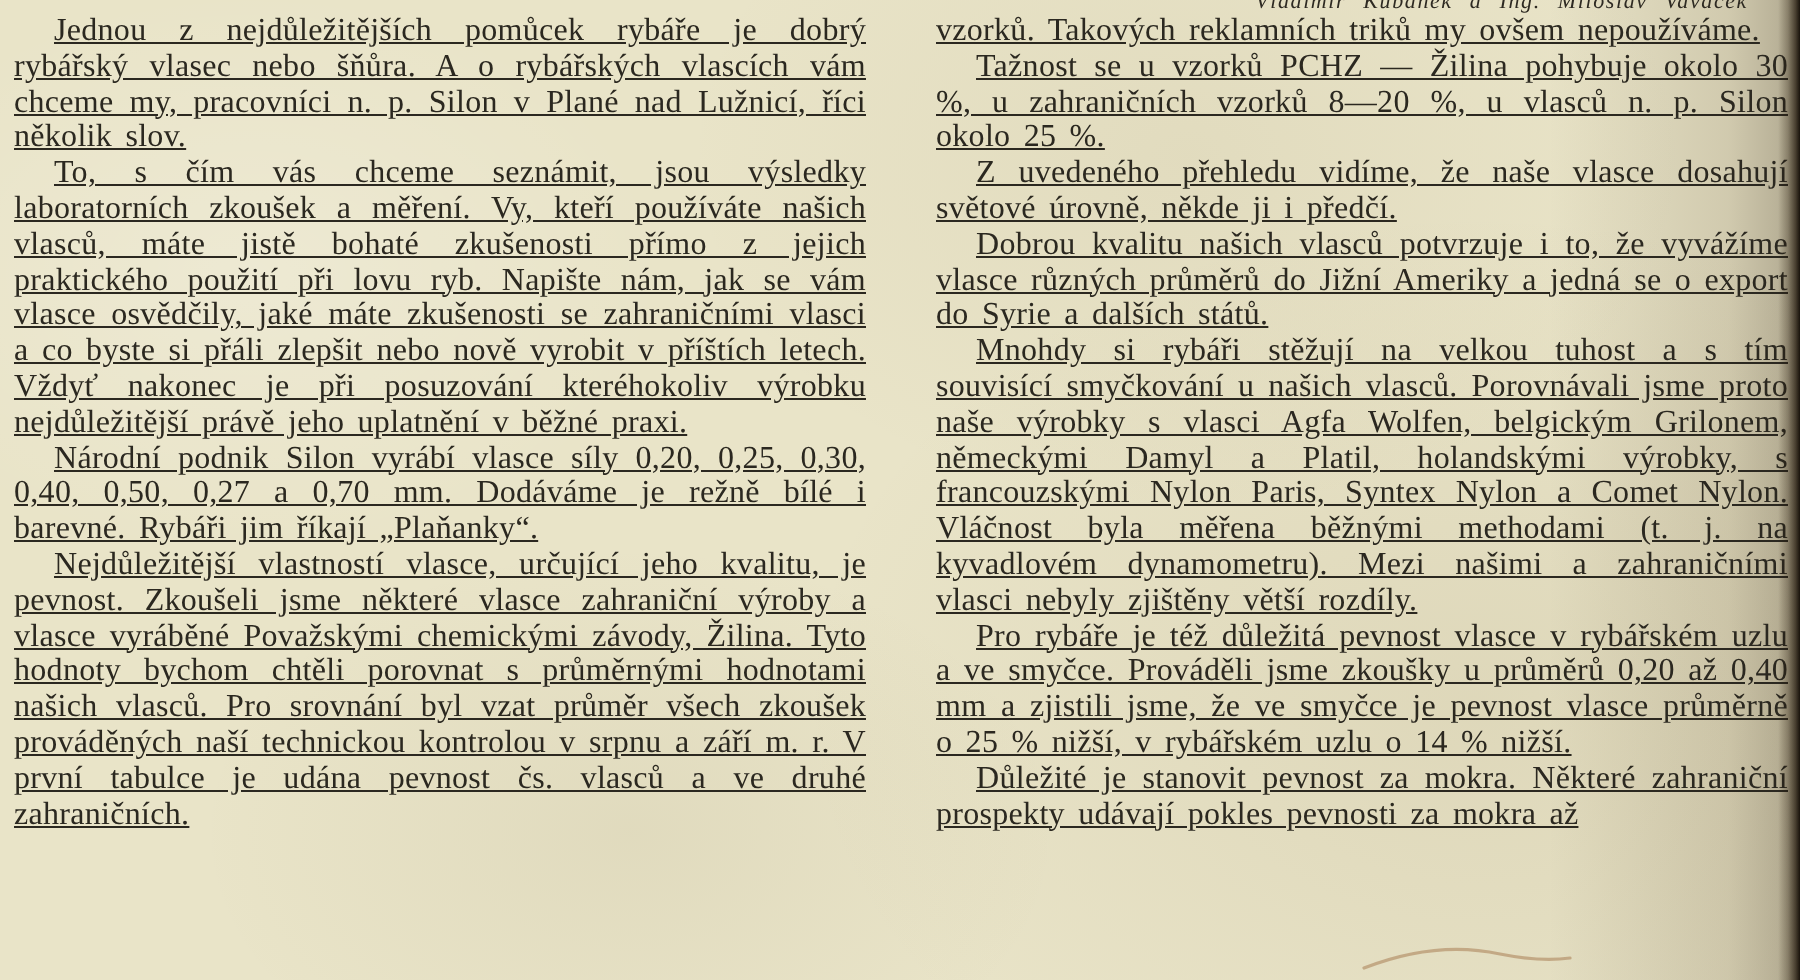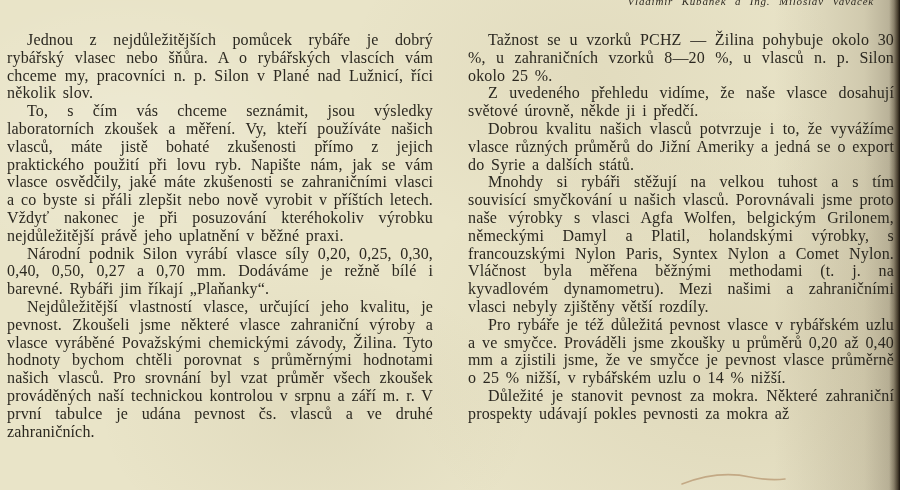--- a/index.html
+++ b/index.html
@@ -42,21 +42,22 @@
     font-style: italic;
     font-size: 11px;
     letter-spacing: 0.8px;
     word-spacing: 5px;
     padding-right: 20px;
     color: #2e2a22;
   }
   .cols {
     display: flex;
     gap: 35px;
-    margin-top: 24px;
+    margin-top: 0;
+    text-decoration: underline;
   }
   .col {
     flex: 1 1 0;
     font-size: 16px;
     line-height: 17.8px;
     text-align: justify;
     word-spacing: 2.5px;
     letter-spacing: 0.15px;
   }
   .col p {
@@ -99,20 +100,21 @@
   <div class="cols">
 
     <div class="col">
       <p class="indent">Jednou z nejdůležitějších pomůcek rybáře je dobrý rybářský vlasec nebo šňůra. A o rybářských vlascích vám chceme my, pracovníci n. p. Silon v Plané nad Lužnicí, říci několik slov.</p>
       <p class="indent">To, s čím vás chceme seznámit, jsou výsledky laboratorních zkoušek a měření. Vy, kteří používáte našich vlasců, máte jistě bohaté zkušenosti přímo z jejich praktického použití při lovu ryb. Napište nám, jak se vám vlasce osvědčily, jaké máte zkušenosti se zahraničními vlasci a co byste si přáli zlepšit nebo nově vyrobit v příštích letech. Vždyť nakonec je při posuzování kteréhokoliv výrobku nejdůležitější právě jeho uplatnění v běžné praxi.</p>
       <p class="indent">Národní podnik Silon vyrábí vlasce síly 0,20, 0,25, 0,30, 0,40, 0,50, 0,27 a 0,70 mm. Dodáváme je režně bílé i barevné. Rybáři jim říkají „Plaňanky“.</p>
       <p class="indent">Nejdůležitější vlastností vlasce, určující jeho kvalitu, je pevnost. Zkoušeli jsme některé vlasce zahraniční výroby a vlasce vyráběné Považskými chemickými závody, Žilina. Tyto hodnoty bychom chtěli porovnat s průměrnými hodnotami našich vlasců. Pro srovnání byl vzat průměr všech zkoušek prováděných naší technickou kontrolou v srpnu a září m. r. V první tabulce je udána pevnost čs. vlasců a ve druhé zahraničních.</p>
     </div>
 
     <div class="col">
+      <p>vzorků. Takových reklamních triků my ovšem nepoužíváme.</p>
       <p class="indent">Tažnost se u vzorků PCHZ — Žilina pohybuje okolo 30 %, u zahraničních vzorků 8—20 %, u vlasců n. p. Silon okolo 25 %.</p>
       <p class="indent">Z uvedeného přehledu vidíme, že naše vlasce dosahují světové úrovně, někde ji i předčí.</p>
       <p class="indent">Dobrou kvalitu našich vlasců potvrzuje i to, že vyvážíme vlasce různých průměrů do Jižní Ameriky a jedná se o export do Syrie a dalších států.</p>
       <p class="indent">Mnohdy si rybáři stěžují na velkou tuhost a s tím souvisící smyčkování u našich vlasců. Porovnávali jsme proto naše výrobky s vlasci Agfa Wolfen, belgickým Grilonem, německými Damyl a Platil, holandskými výrobky, s francouzskými Nylon Paris, Syntex Nylon a Comet Nylon. Vláčnost byla měřena běžnými methodami (t. j. na kyvadlovém dynamometru). Mezi našimi a zahraničními vlasci nebyly zjištěny větší rozdíly.</p>
       <p class="indent">Pro rybáře je též důležitá pevnost vlasce v rybářském uzlu a ve smyčce. Prováděli jsme zkoušky u průměrů 0,20 až 0,40 mm a zjistili jsme, že ve smyčce je pevnost vlasce průměrně o 25 % nižší, v rybářském uzlu o 14 % nižší.</p>
       <p class="indent">Důležité je stanovit pevnost za mokra. Některé zahraniční prospekty udávají pokles pevnosti za mokra až</p>
     </div>
 
   </div>
 </div>

